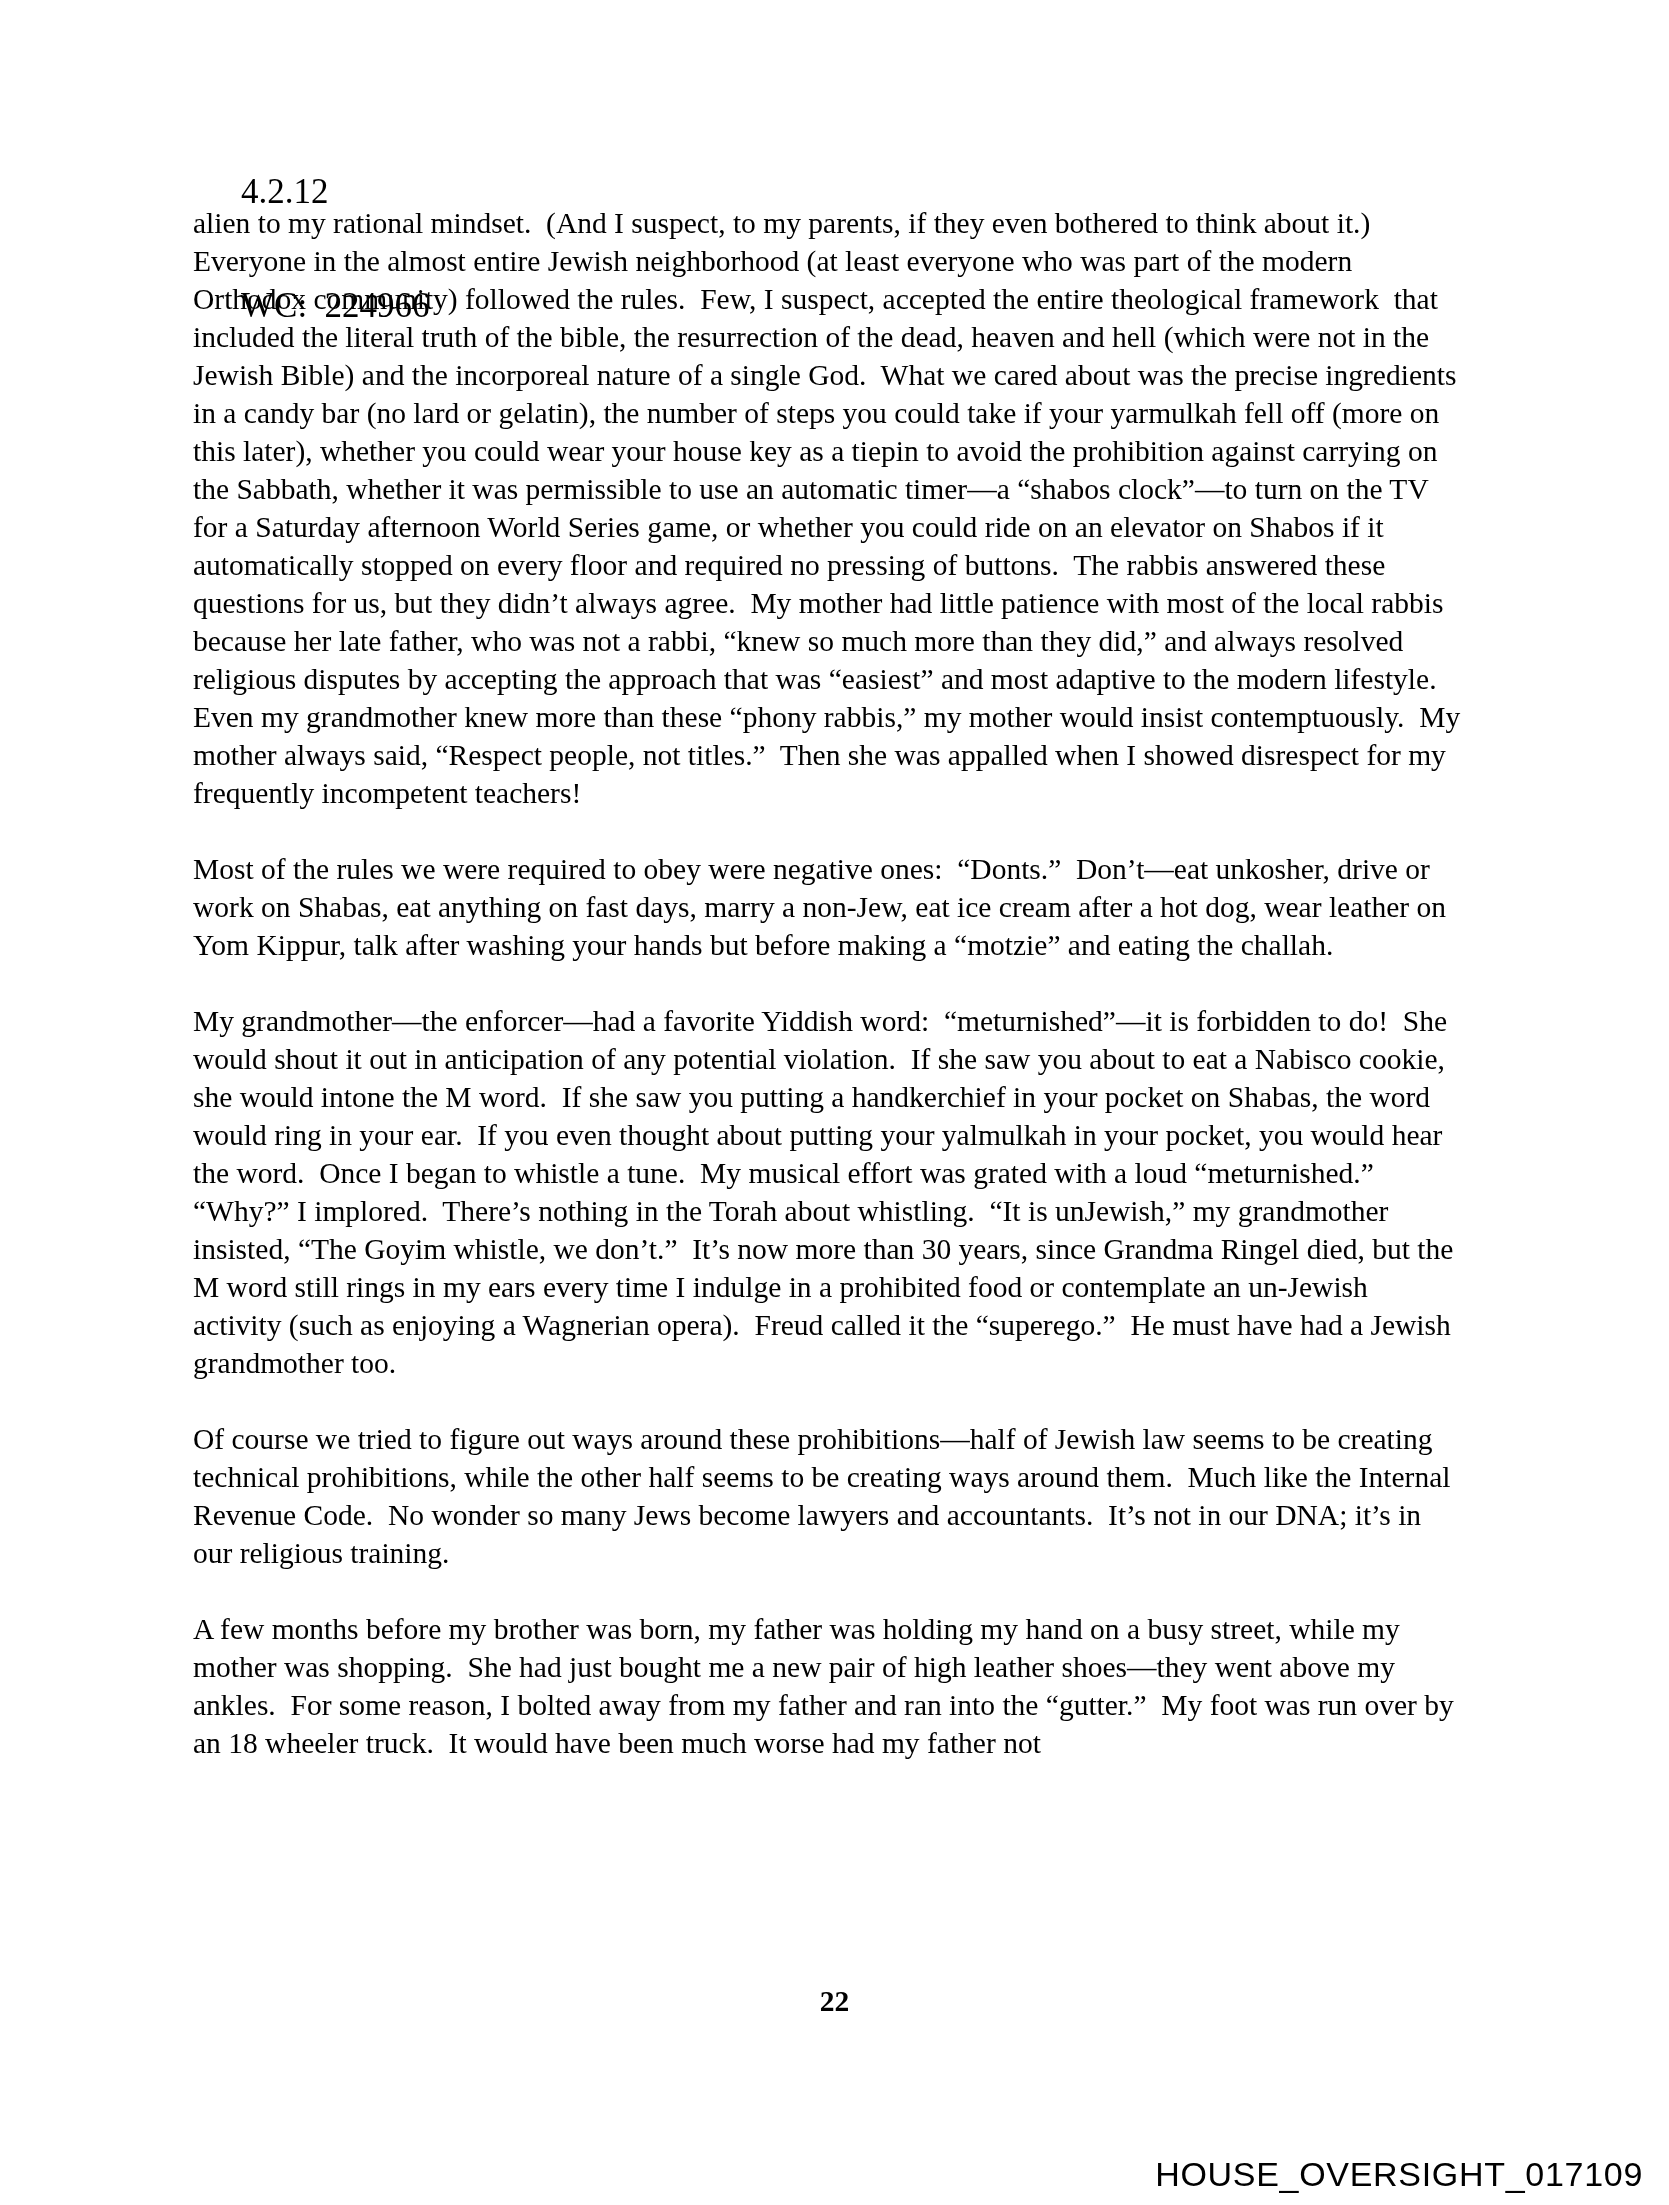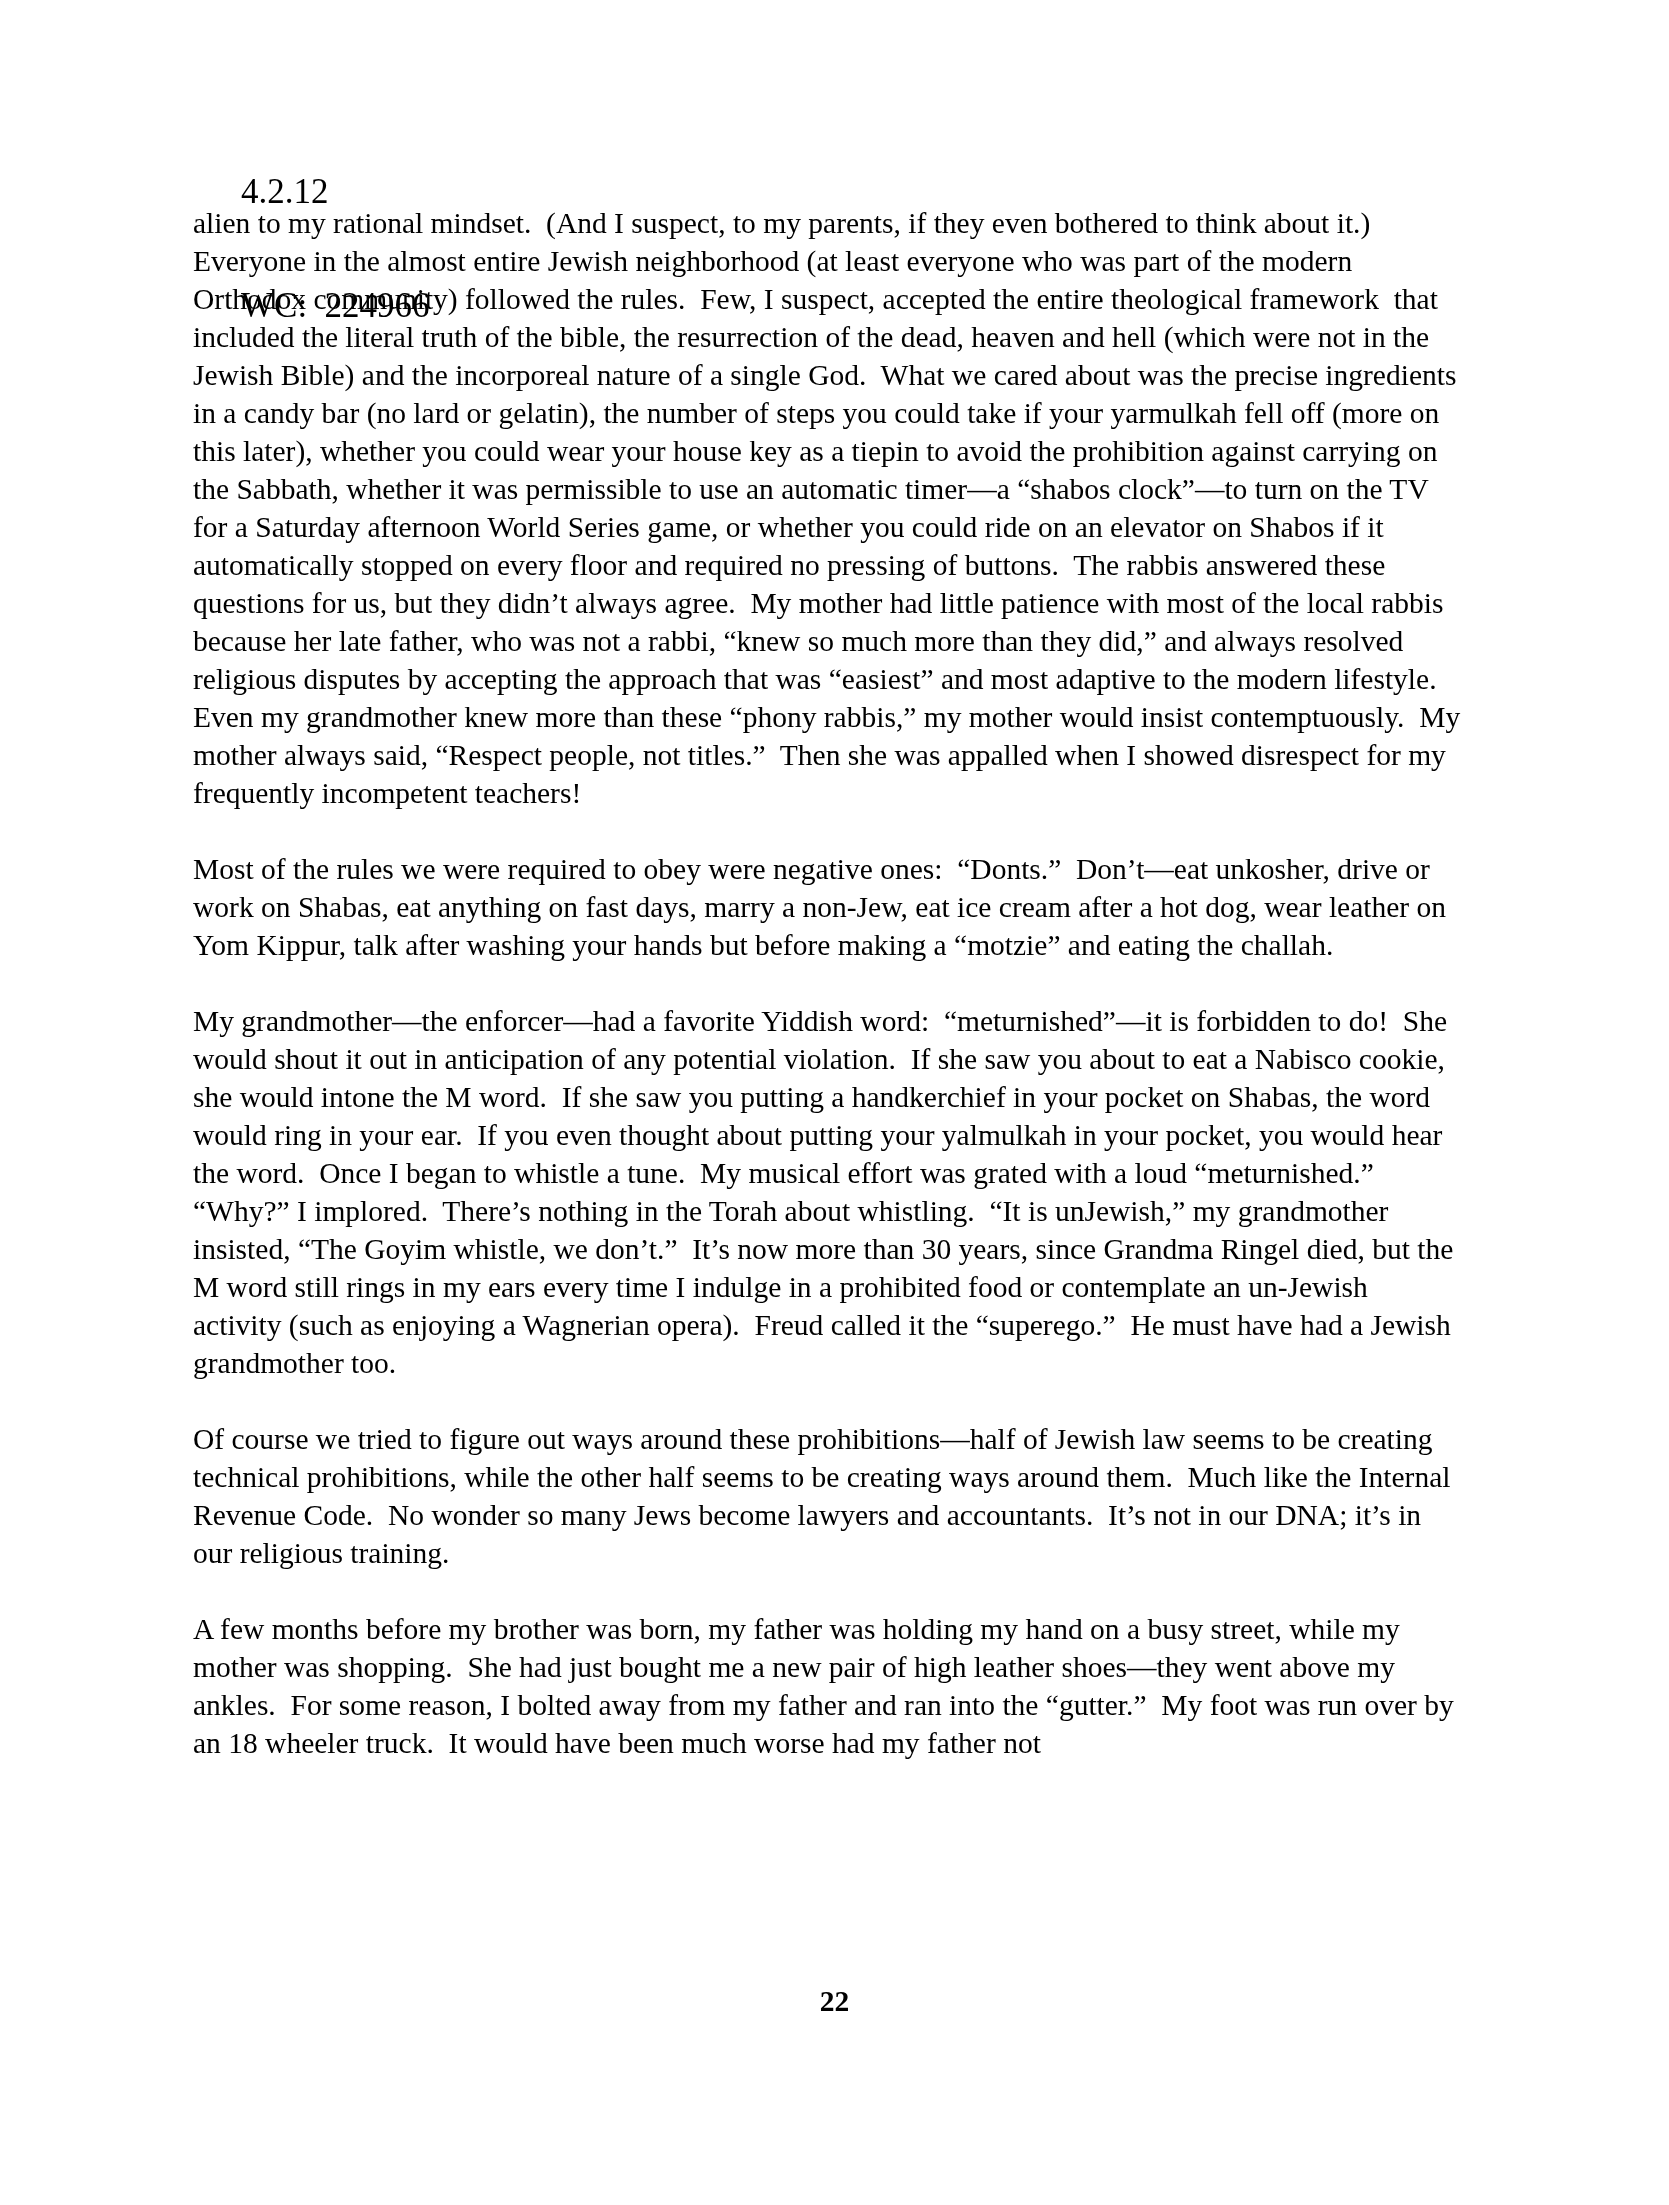--- a/index.html
+++ b/index.html
@@ -70,15 +70,16 @@
   <div class="content">
     <p>alien to my rational mindset.  (And I suspect, to my parents, if they even bothered to think about it.)  Everyone in the almost entire Jewish neighborhood (at least everyone who was part of the modern Orthodox community) followed the rules.  Few, I suspect, accepted the entire theological framework  that included the literal truth of the bible, the resurrection of the dead, heaven and hell (which were not in the Jewish Bible) and the incorporeal nature of a single God.  What we cared about was the precise ingredients in a candy bar (no lard or gelatin), the number of steps you could take if your yarmulkah fell off (more on this later), whether you could wear your house key as a tiepin to avoid the prohibition against carrying on the Sabbath, whether it was permissible to use an automatic timer—a “shabos clock”—to turn on the TV for a Saturday afternoon World Series game, or whether you could ride on an elevator on Shabos if it automatically stopped on every floor and required no pressing of buttons.  The rabbis answered these questions for us, but they didn’t always agree.  My mother had little patience with most of the local rabbis because her late father, who was not a rabbi, “knew so much more than they did,” and always resolved religious disputes by accepting the approach that was “easiest” and most adaptive to the modern lifestyle.  Even my grandmother knew more than these “phony rabbis,” my mother would insist contemptuously.  My mother always said, “Respect people, not titles.”  Then she was appalled when I showed disrespect for my frequently incompetent teachers!</p>
     <p>Most of the rules we were required to obey were negative ones:  “Donts.”  Don’t—eat unkosher, drive or work on Shabas, eat anything on fast days, marry a non-Jew, eat ice cream after a hot dog, wear leather on Yom Kippur, talk after washing your hands but before making a “motzie” and eating the challah.</p>
     <p>My grandmother—the enforcer—had a favorite Yiddish word:  “meturnished”—it is forbidden to do!  She would shout it out in anticipation of any potential violation.  If she saw you about to eat a Nabisco cookie, she would intone the M word.  If she saw you putting a handkerchief in your pocket on Shabas, the word would ring in your ear.  If you even thought about putting your yalmulkah in your pocket, you would hear the word.  Once I began to whistle a tune.  My musical effort was grated with a loud “meturnished.”  “Why?” I implored.  There’s nothing in the Torah about whistling.  “It is unJewish,” my grandmother insisted, “The Goyim whistle, we don’t.”  It’s now more than 30 years, since Grandma Ringel died, but the M word still rings in my ears every time I indulge in a prohibited food or contemplate an un-Jewish activity (such as enjoying a Wagnerian opera).  Freud called it the “superego.”  He must have had a Jewish grandmother too.</p>
     <p>Of course we tried to figure out ways around these prohibitions—half of Jewish law seems to be creating technical prohibitions, while the other half seems to be creating ways around them.  Much like the Internal Revenue Code.  No wonder so many Jews become lawyers and accountants.  It’s not in our DNA; it’s in our religious training.</p>
     <p>A few months before my brother was born, my father was holding my hand on a busy street, while my mother was shopping.  She had just bought me a new pair of high leather shoes—they went above my ankles.  For some reason, I bolted away from my father and ran into the “gutter.”  My foot was run over by an 18 wheeler truck.  It would have been much worse had my father not</p>
   </div>
 
   <div class="page-number">22</div>
 
+  <div class="bates">HOUSE_OVERSIGHT_017109</div>
 
 </div>
 
 
 </body></html>

